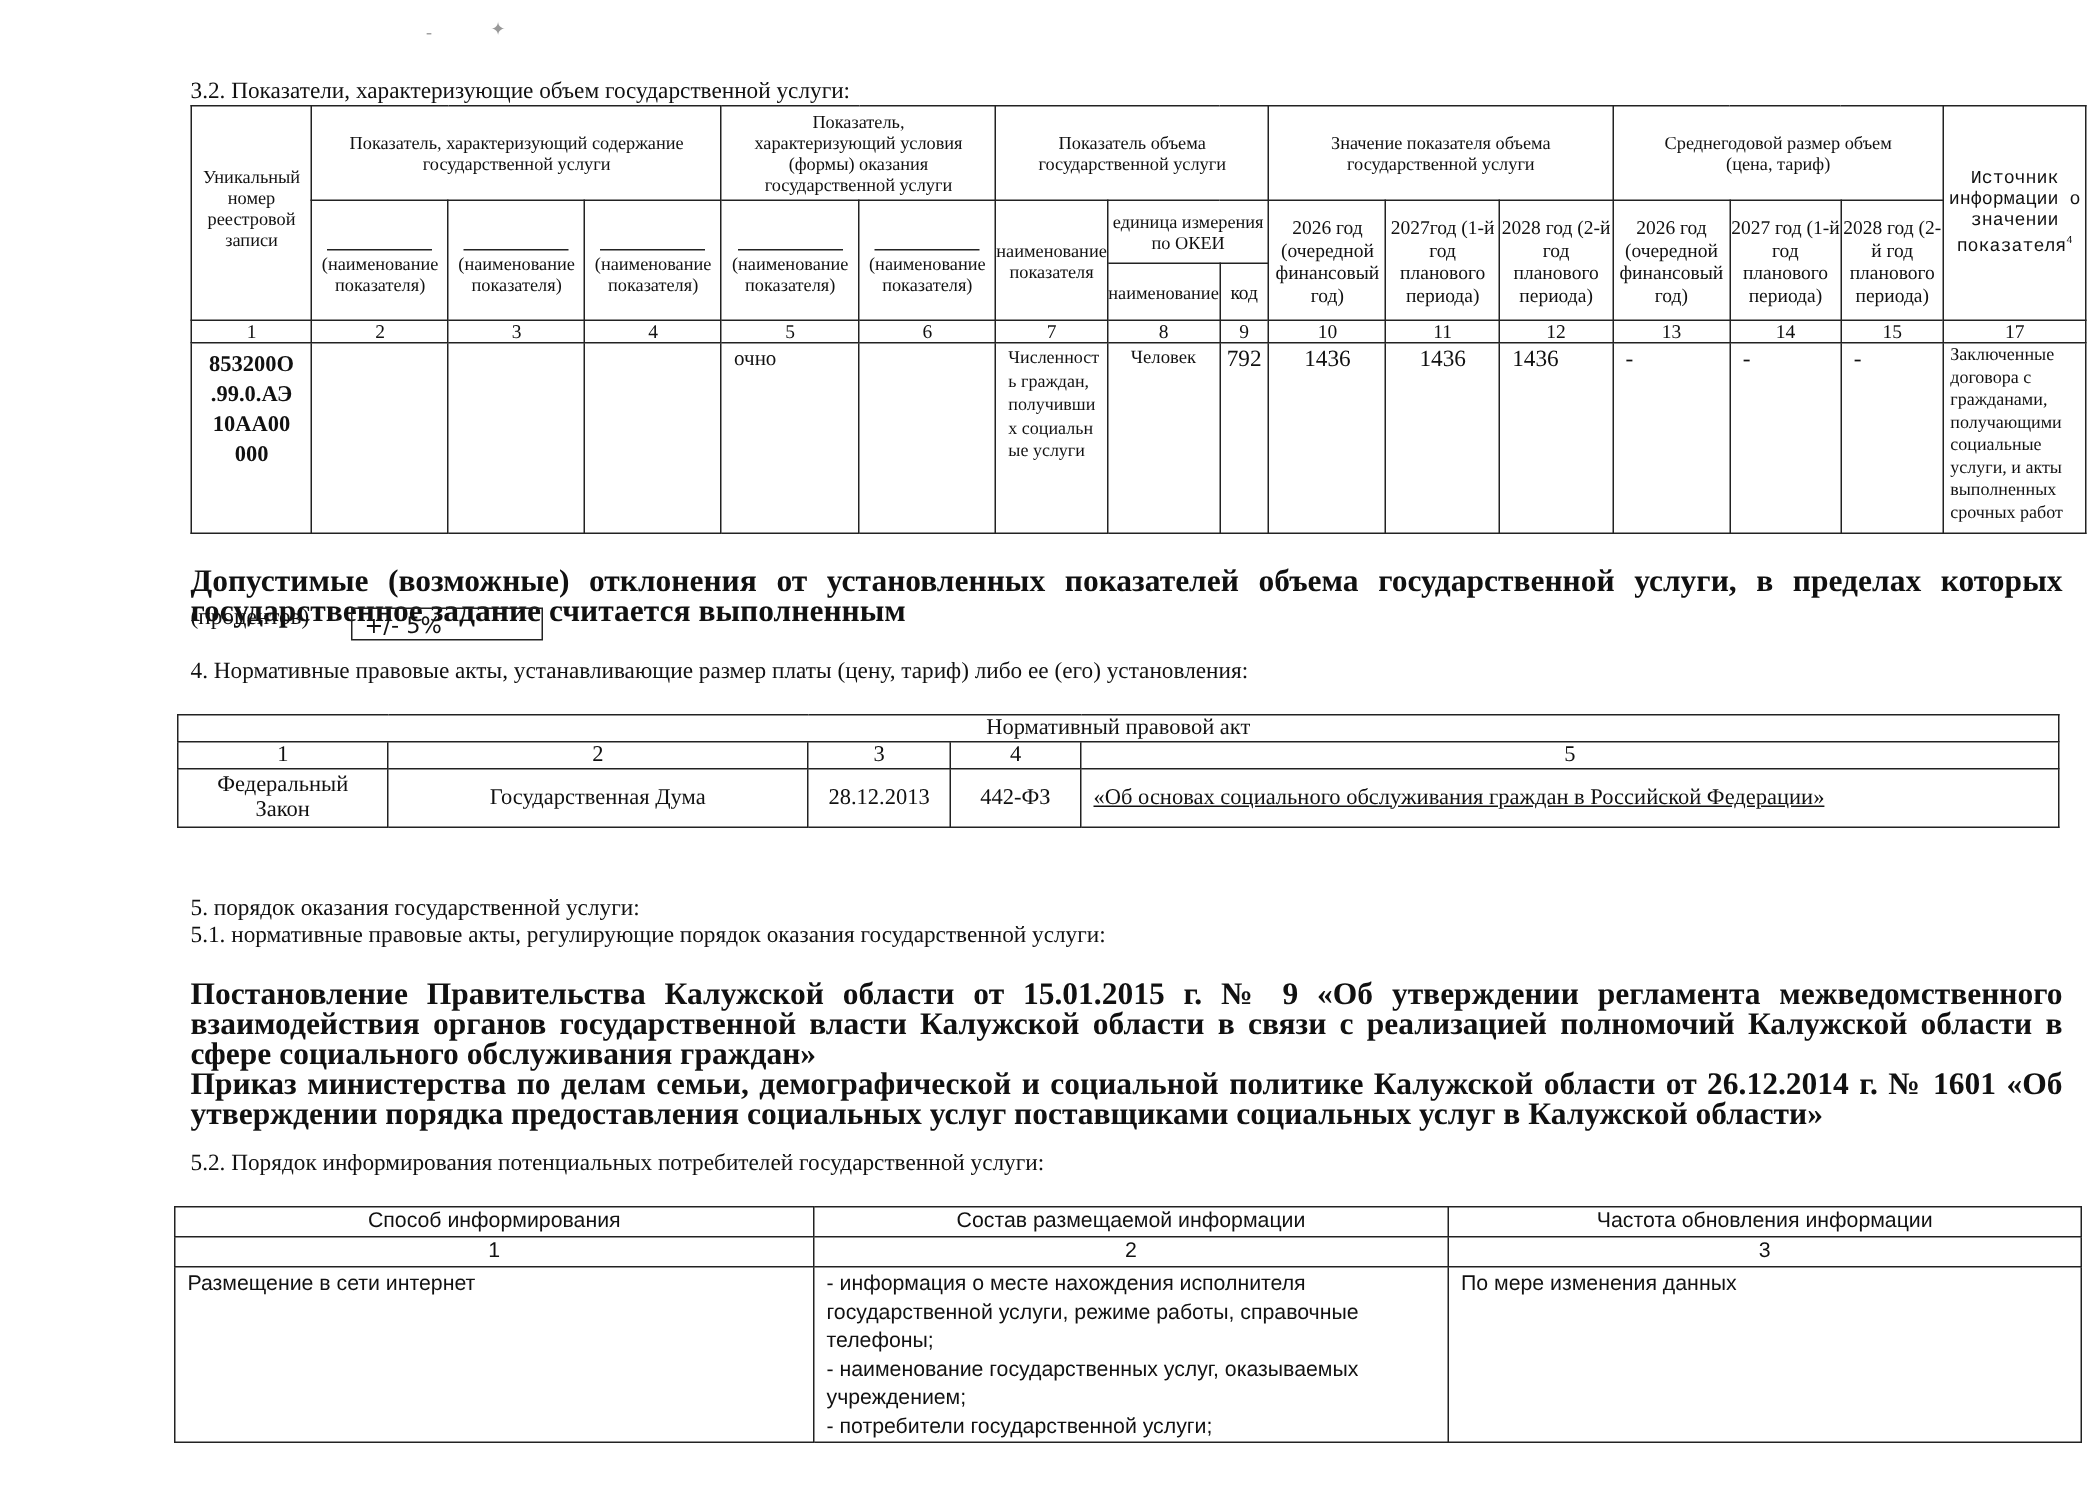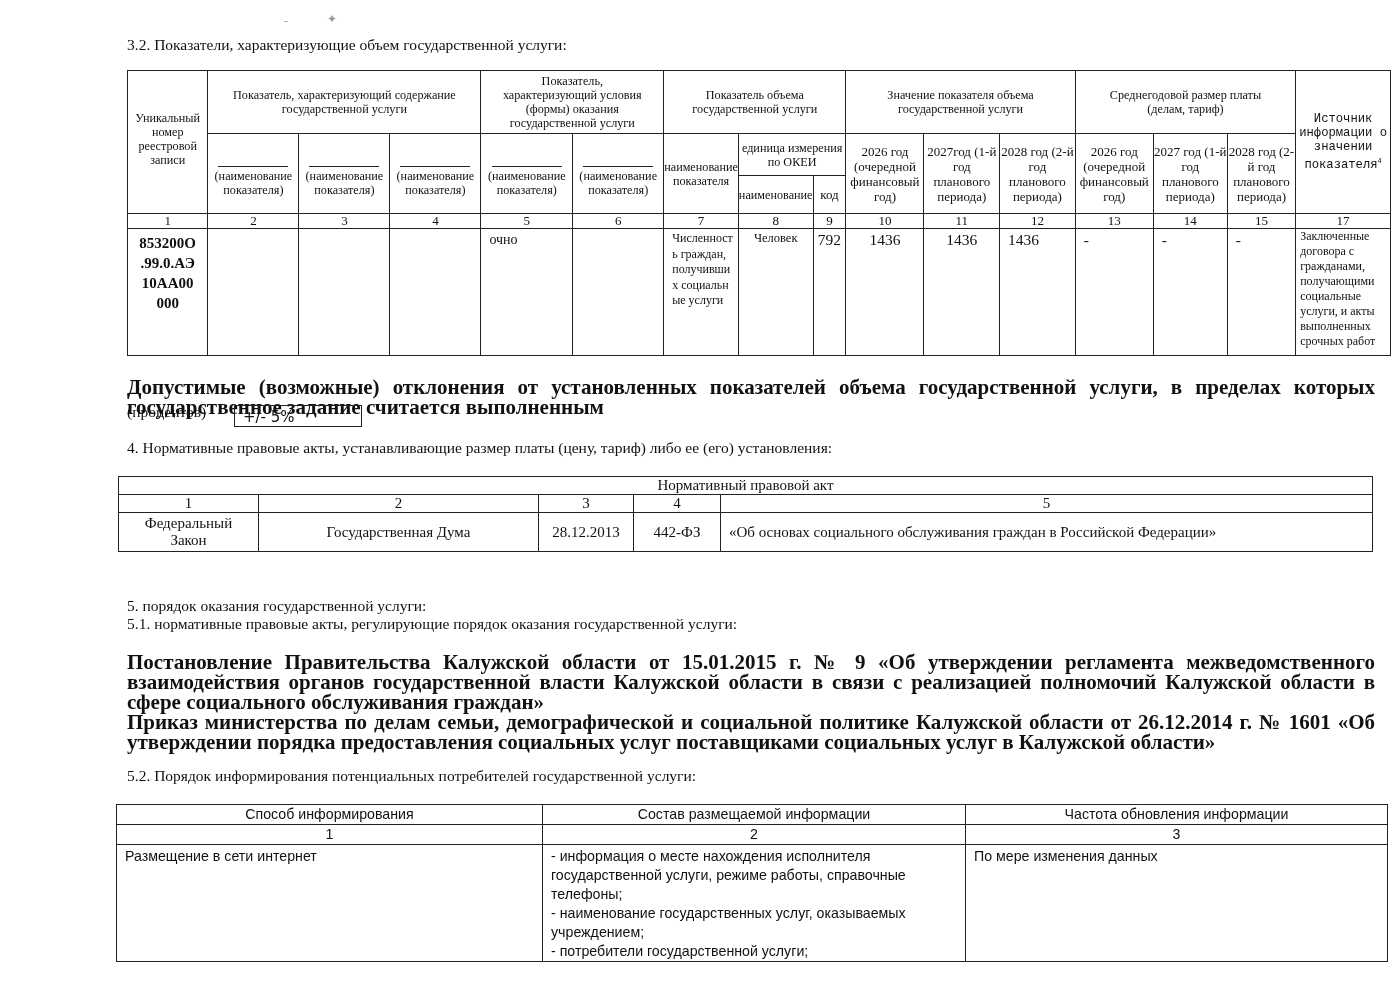--- a/index.html
+++ b/index.html
@@ -33,21 +33,21 @@
   #t3 td { height:18px; }
   #t3 .data td { vertical-align:top; text-align:left; padding-left:8px; height:114px; }
   .para { font-size:21px; line-height:20px; text-align:justify; width:1248px;font-weight:bold; }
 </style>
 </head>
 <body>
 
 <div class="abs dots" style="left:284px;top:14px;">-</div>
 <div class="abs dots" style="left:327px;top:12px;">✦</div>
 
-<div class="abs heading" style="left:127px;top:36px;">3.2. Показатели, характеризующие объем государственной услуги:</div>
+<div class="abs heading" style="left:127px;top:52px;">3.2. Показатели, характеризующие объем государственной услуги:</div>
 
 <table id="t1">
   <colgroup>
     <col style="width:84px">
       <col style="width:94px">
       <col style="width:94px">
       <col style="width:94px">
     <col style="width:95px">
       <col style="width:94px">
       <col style="width:70px">
@@ -61,21 +61,21 @@
       <col style="width:71px">
       <col style="width:97px">
   </colgroup>
   <tbody>
       <tr style="height:63px">
     <td rowspan="3" style="padding-top:40px;vertical-align:top;">Уникальный номер реестровой записи</td>
     <td colspan="3" style="padding:0 20px;">Показатель, характеризующий содержание государственной услуги</td>
     <td colspan="2" style="padding:0 12px;">Показатель, характеризующий условия (формы) оказания государственной услуги</td>
     <td colspan="3" style="padding:0 8px;">Показатель объема государственной услуги</td>
     <td colspan="3" style="padding:0 24px;">Значение показателя объема государственной услуги</td>
-    <td colspan="3" style="padding:0 24px;">Среднегодовой размер платы (делам, тариф)</td>
+    <td colspan="3" style="padding:0 24px;">Среднегодовой размер объем (цена, тариф)</td>
     <td rowspan="3" style="padding:0 2px;font-family:Liberation Mono, monospace;">
       <span>Источник информации о значении показателя</span><sup style="font-size:7px">4</sup>
     </td>
   </tr>
   <tr style="height:42px">
     <td rowspan="2"><span class="blank"></span><span>(наименование показателя)</span></td>
     <td rowspan="2"><span class="blank"></span><span>(наименование показателя)</span></td>
     <td rowspan="2"><span class="blank"></span><span>(наименование показателя)</span></td>
     <td rowspan="2"><span class="blank"></span><span>(наименование показателя)</span></td>
     <td rowspan="2"><span class="blank"></span><span>(наименование показателя)</span></td>
@@ -161,21 +161,21 @@
     <td>2</td>
     <td>3</td>
     <td>4</td>
     <td>5</td>
   </tr>
   <tr class="row3">
     <td style="padding:0 14px;">Федеральный Закон</td>
     <td>Государственная Дума</td>
     <td>28.12.2013</td>
     <td>442-ФЗ</td>
-    <td style="text-align:left;padding-left:8px;">«Об основах социального обслуживания  граждан в Российской Федерации»</td>
+    <td style="text-align:left;padding-left:8px;text-decoration:underline;">«Об основах социального обслуживания  граждан в Российской Федерации»</td>
   </tr>
 </tbody>
   </table>
 
 <div class="abs heading" style="left:127px;top:597px;">5. порядок оказания государственной услуги:</div>
 <div class="abs heading" style="left:127px;top:615px;">5.1. нормативные правовые акты, регулирующие порядок оказания государственной услуги:</div>
 
 <div class="abs para" style="left:127px;top:652px;">
   <div>Постановление  Правительства Калужской области от 15.01.2015 г. № 9 «Об утверждении регламента межведомственного взаимодействия органов государственной власти Калужской области в связи с реализацией полномочий Калужской области в сфере социального обслуживания граждан»</div>
   <div>Приказ министерства по делам семьи, демографической и социальной политике Калужской области  от 26.12.2014 г. № 1601 «Об утверждении порядка предоставления социальных услуг поставщиками социальных услуг в Калужской области»</div>

